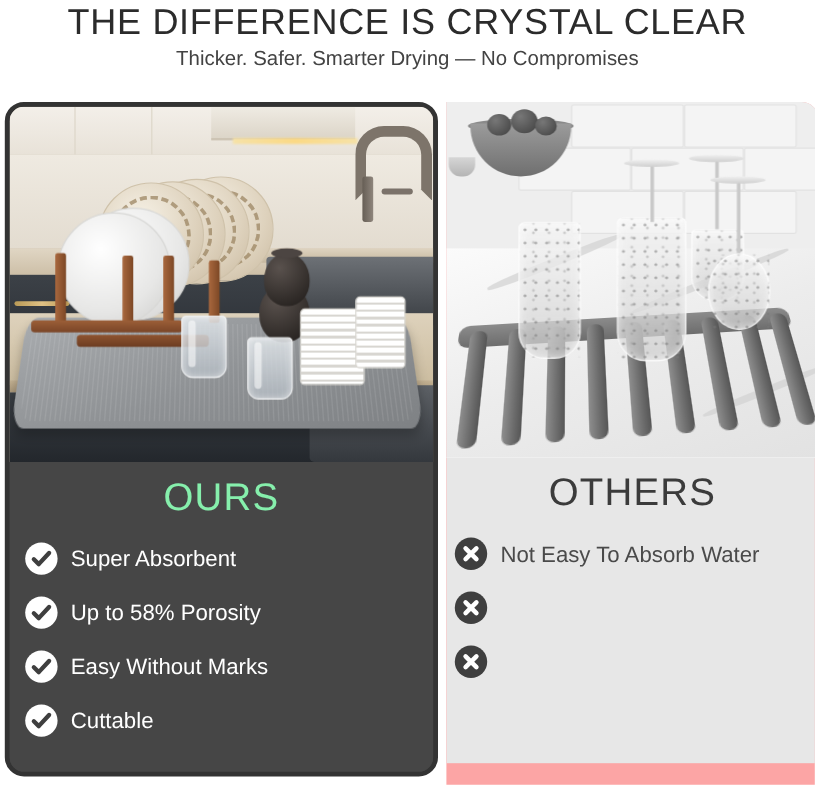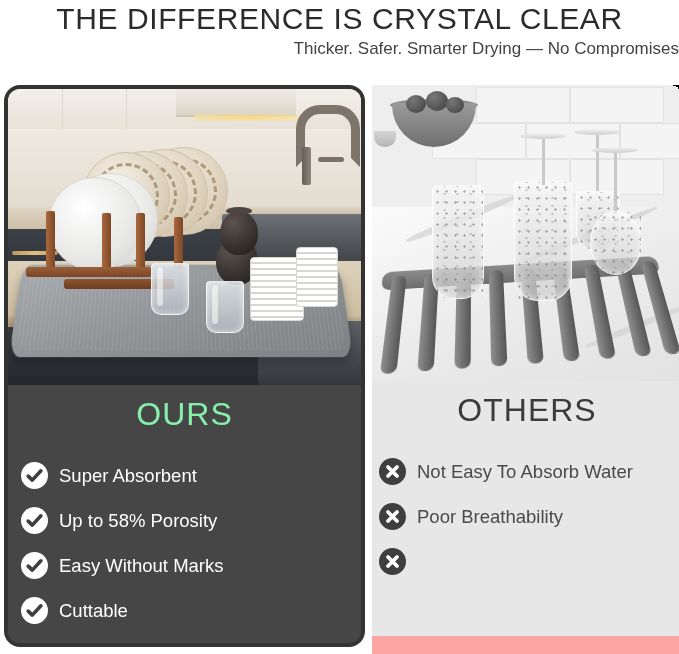--- a/index.html
+++ b/index.html
@@ -31,21 +31,20 @@
     white-space: nowrap;
   }
   .header-subtitle {
     font-family: "Liberation Sans", sans-serif;
     font-size: 17px;
     font-weight: 300;
     color: #434343;
     line-height: 22px;
     margin-top: 2px;
     white-space: nowrap;
-    text-align: right;
   }
 
   
   .compare {
     position: absolute;
     top: 85px;
     left: 0;
     width: 679px;
     height: 566px;
   }
@@ -232,21 +231,21 @@
   }
   .panel-heading {
     text-align: center;
     font-size: 32px;
     font-weight: 300;
     letter-spacing: 1px;
     line-height: 42px;
   }
   .ours-label .panel-heading { color: #86efac; }
 
-  .feature-list { margin-top: 18px; }
+  .feature-list { margin-top: 8px; }
   .feature-row {
     display: flex;
     align-items: center;
     height: 45px;
     padding-left: 13px;
   }
   .badge {
     width: 27px; height: 27px;
     border-radius: 50%;
     flex: 0 0 27px;
@@ -542,21 +541,20 @@
           </span>
           <span class="feature-text">Not Easy To Absorb Water</span>
         </div>
 
         <div class="feature-row">
           <span class="badge badge-x">
             <svg width="27" height="27" viewBox="0 0 27 27">
               <path d="M9 9 L18 18 M18 9 L9 18" fill="none" stroke="#ffffff" stroke-width="3.8" stroke-linecap="round"></path>
             </svg>
           </span>
-          <span class="feature-text">Poor Breathability</span>
         </div>
 
         <div class="feature-row">
           <span class="badge badge-x">
             <svg width="27" height="27" viewBox="0 0 27 27">
               <path d="M9 9 L18 18 M18 9 L9 18" fill="none" stroke="#ffffff" stroke-width="3.8" stroke-linecap="round"></path>
             </svg>
           </span>
         </div>
 

